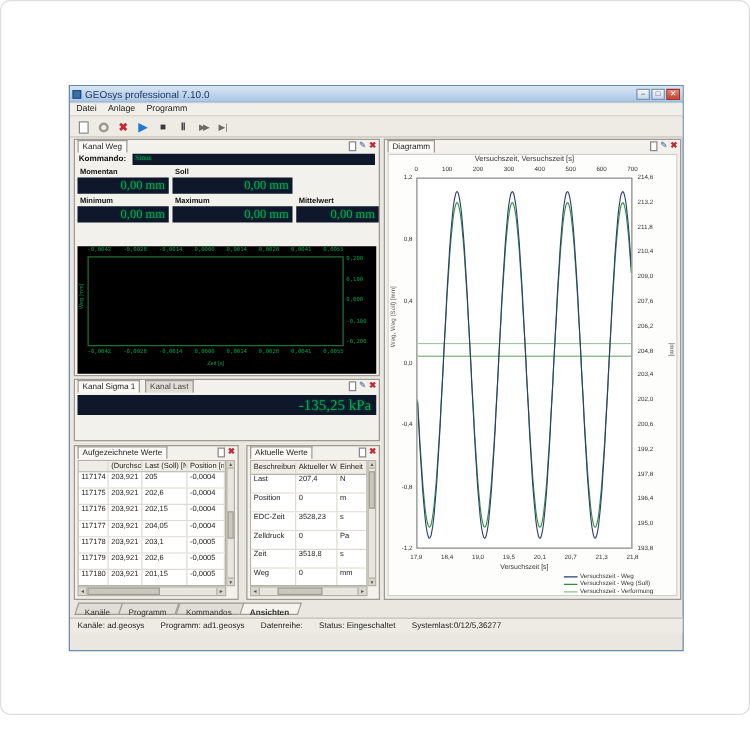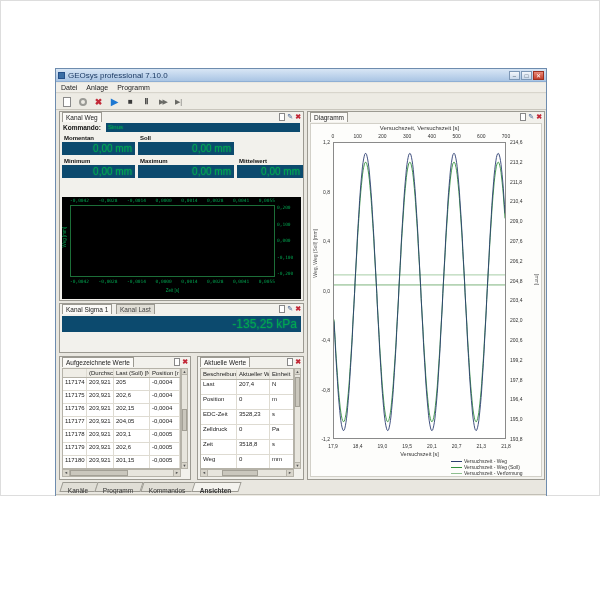--- a/index.html
+++ b/index.html
@@ -1,17 +1,17 @@
 <!DOCTYPE html>
 <html><head>
 <meta charset="utf-8">
 <style>
   * { margin:0; padding:0; box-sizing:border-box; }
   html,body { width:600px; height:600px; background:#fff; font-family:"Liberation Sans",sans-serif; }
-  .stage { position:relative; width:600px; height:496px; background:#fff; overflow:hidden; box-shadow: inset 0 0 0 1px #ddd; border-radius:0; }
+  .stage { position:relative; width:600px; height:572px; background:#fff; overflow:hidden; box-shadow: inset 0 0 0 1px #ddd; border-radius:8px; }
 
   
   .window { position:absolute; left:55px; top:68px; width:492px; height:453px; background:#e9e7e0; border:1px solid #6e8cae; }
   .titlebar { position:absolute; left:0; top:0; right:0; height:13px; background:linear-gradient(#dcc 0%,#d8e6f5 0%,#aac5e4 100%); display:flex; align-items:center; padding:0 2px; border-bottom:1px solid #8fafd4; }
   .title-icon { width:7px; height:7px; background:#3a6ea5; border:1px solid #24508a; margin-right:3px; flex:0 0 auto; }
   .title-text { font-size:8px; color:#1c3a63; flex:1; white-space:nowrap; overflow:hidden; }
   .winbtn { width:11px; height:9px; font-size:6px; line-height:8px; text-align:center; border:1px solid #7d97b5; background:linear-gradient(#f4f7fb,#c9d8eb); color:#345; margin-left:1px; flex:0 0 auto; }
   .winbtn.close { background:linear-gradient(#e98a7a,#c33f2c); color:#fff; border-color:#9c2f20; }
   .menubar { position:absolute; top:14px; left:0; right:0; height:10px; background:#f1efe9; font-size:7px; display:flex; gap:9px; padding:0 5px; align-items:center; color:#222; border-bottom:1px solid #d8d5cc; }
   .toolbar { position:absolute; top:25px; left:0; right:0; height:16px; background:#edebe4; border-bottom:1px solid #c9c6bd; display:flex; align-items:center; gap:3px; padding:0 4px; }
@@ -33,21 +33,21 @@
   .page-ic { width:6px; height:8px; background:#fff; border:1px solid #888; display:inline-block; }
   .pen-ic { color:#3a5a8c; font-size:7px; line-height:8px; }
   .x-ic { color:#c22837; font-weight:bold; font-size:7px; line-height:8px; }
 
   #panel-weg { left:3px; top:42px; width:245px; height:190px; }
   #panel-sigma { left:3px; top:234px; width:245px; height:50px; }
   #panel-rec { left:3px; top:287px; width:132px; height:124px; }
   #panel-akt { left:141px; top:287px; width:107px; height:124px; }
   #panel-diagram { left:251px; top:42px; width:238px; height:369px; }
 
-  .led { background:#0c4a6e; color:#00a850; font-family:Liberation Sans, sans-serif; text-align:right; text-shadow:0 0 2px rgba(0,200,90,.55); overflow:hidden; white-space:nowrap; }
+  .led { background:#0f172a; color:#00a850; font-family:Liberation Serif, serif; text-align:right; text-shadow:0 0 2px rgba(0,200,90,.55); overflow:hidden; white-space:nowrap; }
 
   
   .kcmd-label { position:absolute; left:3px; top:12px; font-size:6.5px; font-weight:bold; color:#111; }
   .kcmd-field { position:absolute; left:46px; top:11px; right:3px; height:9px; font-size:6px; line-height:9px; text-align:left; padding-left:2px; }
   .dlabel { position:absolute; font-size:6px; font-weight:bold; color:#111; }
   .dled { position:absolute; height:13px; font-size:10px; line-height:13px; padding-right:3px; }
   .scope { position:absolute; left:2px; top:85px; right:2px; height:102px; background:#000; }
   .scticks { position:absolute; left:8px; right:26px; display:flex; justify-content:space-between; }
   .sctick { font-size:4.5px; color:#00a14e; font-family:"DejaVu Sans Mono",monospace; }
   .scope-frame { position:absolute; left:8px; right:26px; top:8px; bottom:22px; border:1px solid #1c6e38; }

